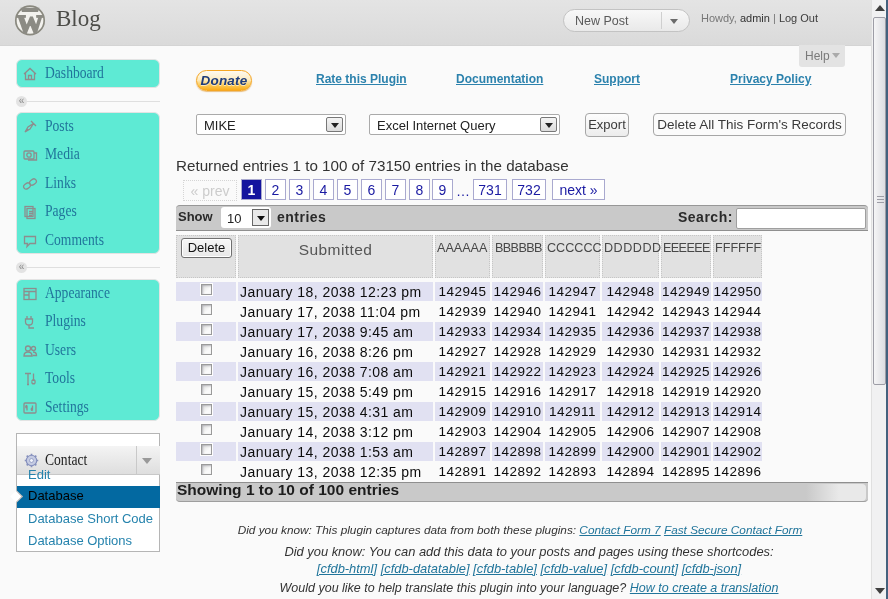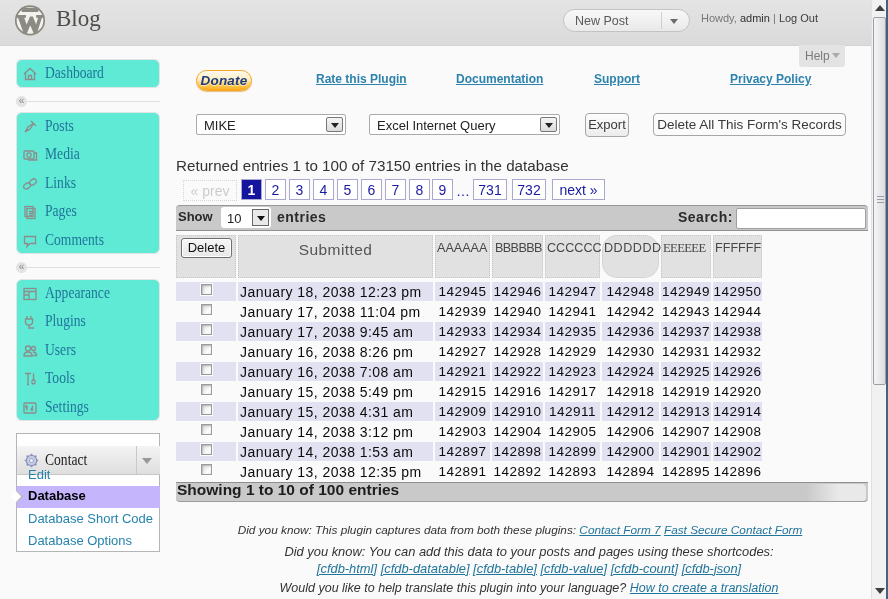--- a/index.html
+++ b/index.html
@@ -45,21 +45,21 @@
 #chead { position:absolute; left:0; top:12px; width:143px; height:29px;
   background:linear-gradient(#f4f4f4,#dedede); border-bottom:1px solid #c8c8c8; }
 #chead .ml { position:absolute; left:28px; top:4px; font-family:"Liberation Serif",serif;
   font-size:17px; color:#222; transform:scaleX(0.8); transform-origin:0 0; }
 #chead .mi { position:absolute; left:7px; top:7px; }
 #chead .dsep { position:absolute; right:23px; top:0; width:1px; height:29px; background:#c9c9c9; }
 #chead .darw { position:absolute; right:8px; top:12px; width:0; height:0;
   border-left:5px solid transparent; border-right:5px solid transparent; border-top:6px solid #999; }
 .sub { position:absolute; left:0; width:143px; height:22px; font-size:13px; }
 .sub a { color:#2583ad; text-decoration:none; position:absolute; left:11px; top:3px; }
-#subdb { font-weight:bold; color:#000; background:#c4b5fd; }
+#subdb { font-weight:normal; color:#000; background:#0369a1; }
 #subdb .cur { position:absolute; left:11px; top:2px; color:#000; }
 #dbarrow { position:absolute; left:-5px; top:6px; width:9px; height:9px; background:#fff;
   border-top:1px solid #aaa; border-right:1px solid #aaa; transform:rotate(45deg); }
 
 
 #helptab { position:absolute; left:799px; top:45px; width:46px; height:22px;
   background:#e3e3e3; border-radius:0 0 3px 3px; }
 #helptab .t { position:absolute; left:6px; top:4px; font-size:12px; color:#7a7a7a; }
 #helptab .a { position:absolute; right:5px; top:8px; width:0; height:0;
   border-left:4px solid transparent; border-right:4px solid transparent; border-top:5px solid #aaa; }
@@ -345,24 +345,24 @@
   </div>
 <div class="hcell" style="left:435px; width:55px;">
     <span class="ht" style="left:1px;">AAAAAA</span>
   </div>
 <div class="hcell" style="left:492px; width:51px;">
     <span class="ht" style="left:2px; letter-spacing:-0.6px;">BBBBBB</span>
   </div>
 <div class="hcell" style="left:545px; width:55px;">
     <span class="ht" style="left:1px;">CCCCCC</span>
   </div>
-<div class="hcell" style="left:602px; width:57px;border-radius:15px;">
+<div class="hcell" style="left:602px; width:57px;">
     <span class="ht" style="left:1px; letter-spacing:0.5px;">DDDDDD</span>
   </div>
-<div class="hcell" style="left:661px; width:50px;font-family:Liberation Serif, serif;">
+<div class="hcell" style="left:661px; width:50px;">
     <span class="ht" style="left:1px; letter-spacing:-0.6px;">EEEEEE</span>
   </div>
 <div class="hcell" style="left:713px; width:49px;">
     <span class="ht" style="left:1px;">FFFFFF</span>
   </div>
 <div id="delbtn">Delete</div>
 
 <div class="trow odd" style="top:281.5px;">
     <span class="c" style="left:0;width:60px;">
       <span class="cbx"></span>

